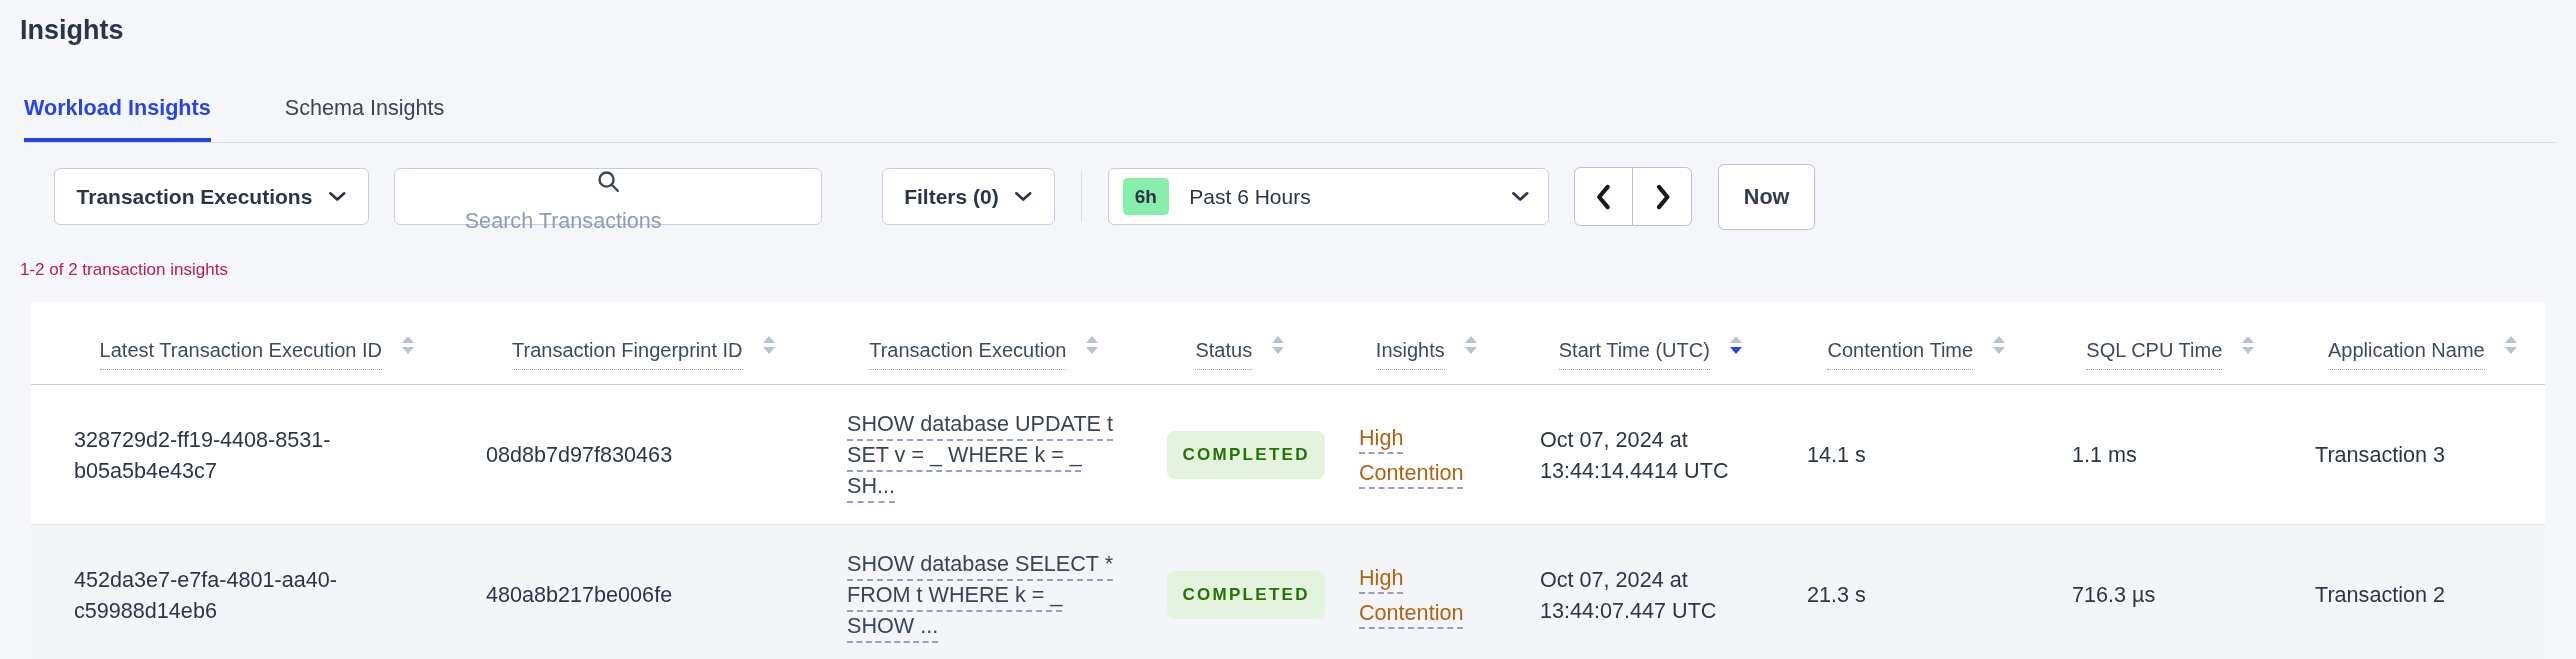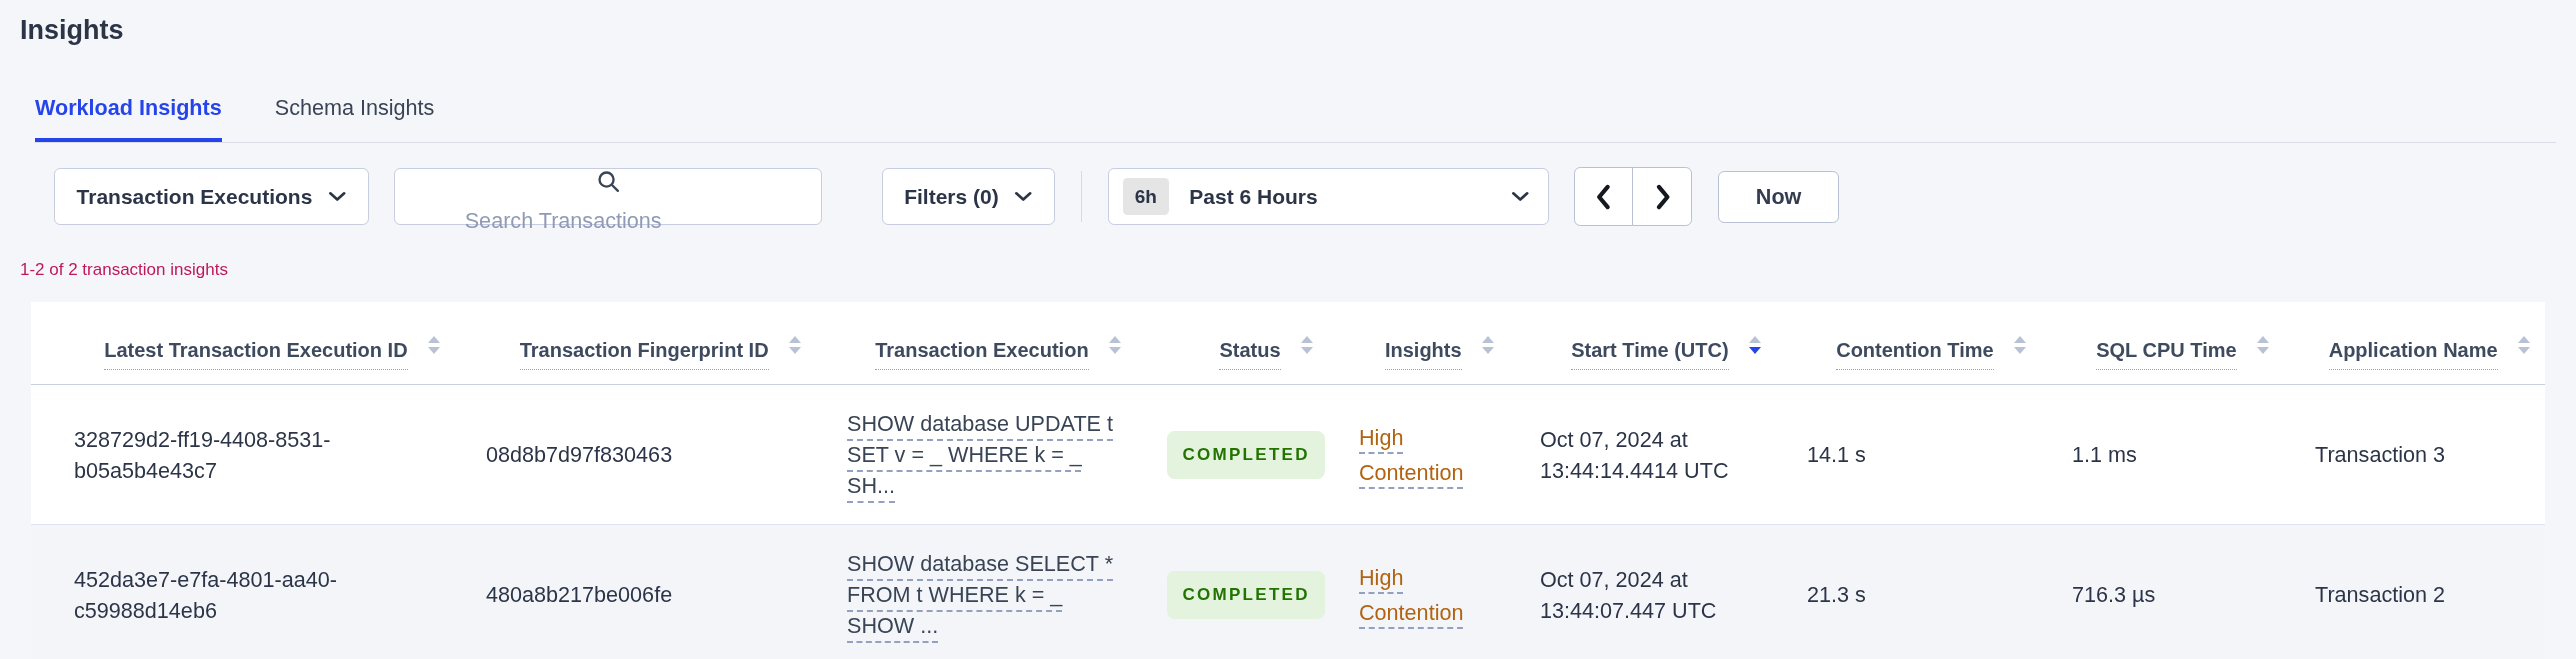--- a/index.html
+++ b/index.html
@@ -12,23 +12,23 @@
   }
 
   
   .page-title {
     margin:12.3px 0 0 20px;
     font-size:27px; line-height:37px; font-weight:700;
     color:#2c3547;
   }
 
   .tabs {
-    margin:45px 20px 0 35px;
+    margin:45px 20px 0 24px;
     border-bottom:1.5px solid #d9dde6;
-    display:flex; gap:53px;
+    display:flex; gap:74px;
   }
   .tab {
     font-size:21.6px; line-height:28px; font-weight:500;
     color:#394455; padding-bottom:15.4px; cursor:pointer;
     border-bottom:4.6px solid transparent;
   }
   .tab.active {
     color:#2545eb; font-weight:600;
     border-bottom-color:#2545eb;
   }
@@ -66,40 +66,40 @@
 
   .v-divider { width:1.5px; height:51px; background:#d5dae5; flex:none; }
 
   .time-picker {
     width:441px; height:57px; background:#fff;
     border:1.5px solid #c7cdde; border-radius:6.2px;
     display:flex; align-items:center; gap:20px; padding:0 18.5px 0 14px;
     cursor:pointer;
   }
   .time-badge {
-    background:#e5e5e5; color:#2c3547;
+    background:#86efac; color:#2c3547;
     font-size:19px; font-weight:700;
     padding:7.7px 12.3px; border-radius:4.6px;
   }
-  .time-label { flex:1; font-size:21px; font-weight:700; color:#2c3547; }
+  .time-label { flex:1; font-size:21px; font-weight:400; color:#2c3547; }
 
   .arrow-group { display:flex; }
   .arrow-btn {
     width:60px; height:59px; background:#fff;
     border:1.5px solid #b9c0d4;
     display:flex; align-items:center; justify-content:center;
     cursor:pointer;
   }
   .arrow-btn.prev { border-radius:6.2px 0 0 6.2px; }
   .arrow-btn.next { border-radius:0 6.2px 6.2px 0; margin-left:-1.5px; }
   .arrow-btn svg polyline { fill:none; stroke:#15181f; stroke-width:5.5; stroke-linecap:round; stroke-linejoin:round; }
 
   .now-btn {
-    height:52px; border:1.5px solid #b9c0d4; border-radius:6.2px;
-    background:#fff; padding:0 37px;
+    height:66px; border:1.5px solid #b9c0d4; border-radius:6.2px;
+    background:#fff; padding:0 25px;
     display:flex; align-items:center;
     font-size:21.6px; font-weight:700; color:#333d4f;
     cursor:pointer;
   }
 
   .results-count {
     margin:35px 0 8px 20px;
     font-size:17px; color:#be185d;
   }
 
@@ -108,24 +108,24 @@
     margin:21.6px 31px 0 31px;
     background:#fff;
     padding-bottom:18.5px;
   }
   table { width:100%; border-collapse:collapse; table-layout:fixed; }
   col.c1{width:424px} col.c2{width:361px} col.c3{width:320px}
   col.c4{width:192px} col.c5{width:181px} col.c6{width:267px}
   col.c7{width:265px} col.c8{width:243px}
 
   th {
-    text-align:right; vertical-align:bottom;
+    text-align:center; vertical-align:bottom;
     padding:37px 15.4px 14px 31px;
     border-bottom:1.5px solid #c9d0df;
-    font-size:20px; font-weight:700; color:#3e4a5e;
+    font-size:20px; font-weight:400; color:#3e4a5e;
     white-space:nowrap;
   }
   th:first-child, td:first-child { padding-left:43px; }
   .th-label {
     display:inline-block;
     border-bottom:1.5px dotted #93a0be;
     padding-bottom:7.7px;
     cursor:pointer;
   }
   .sort {

